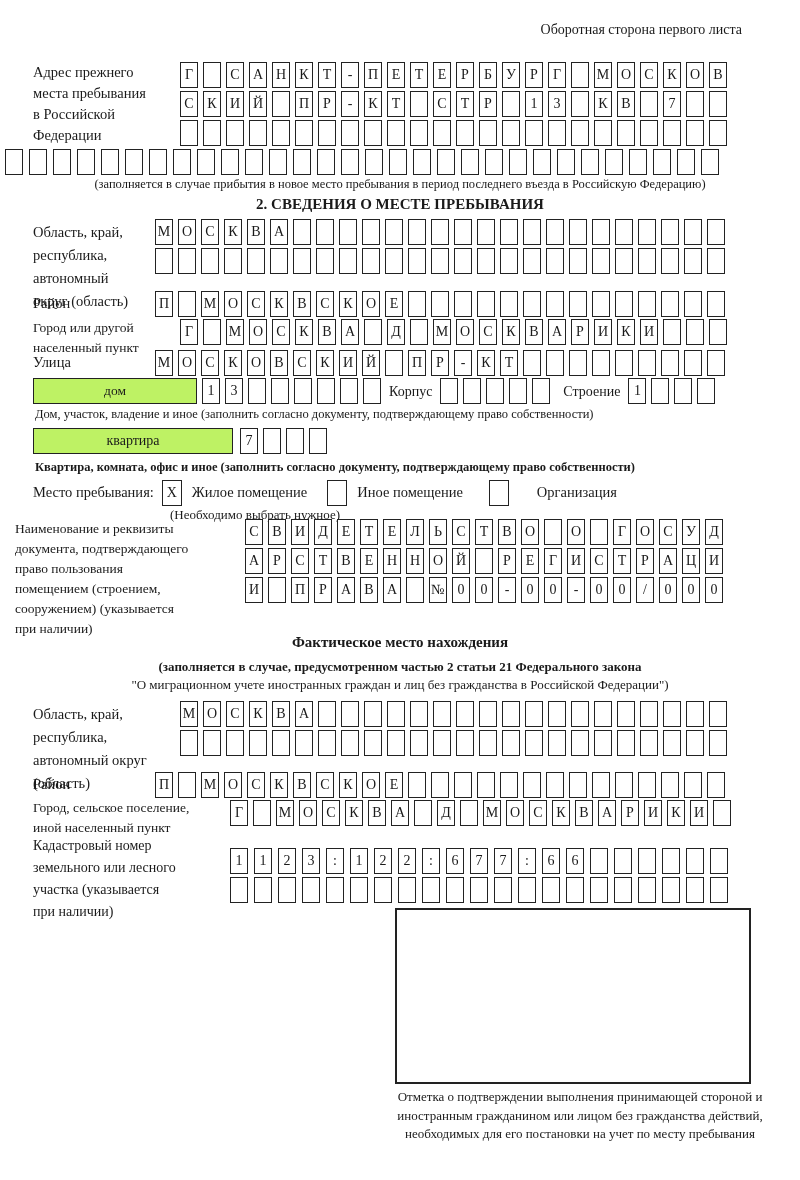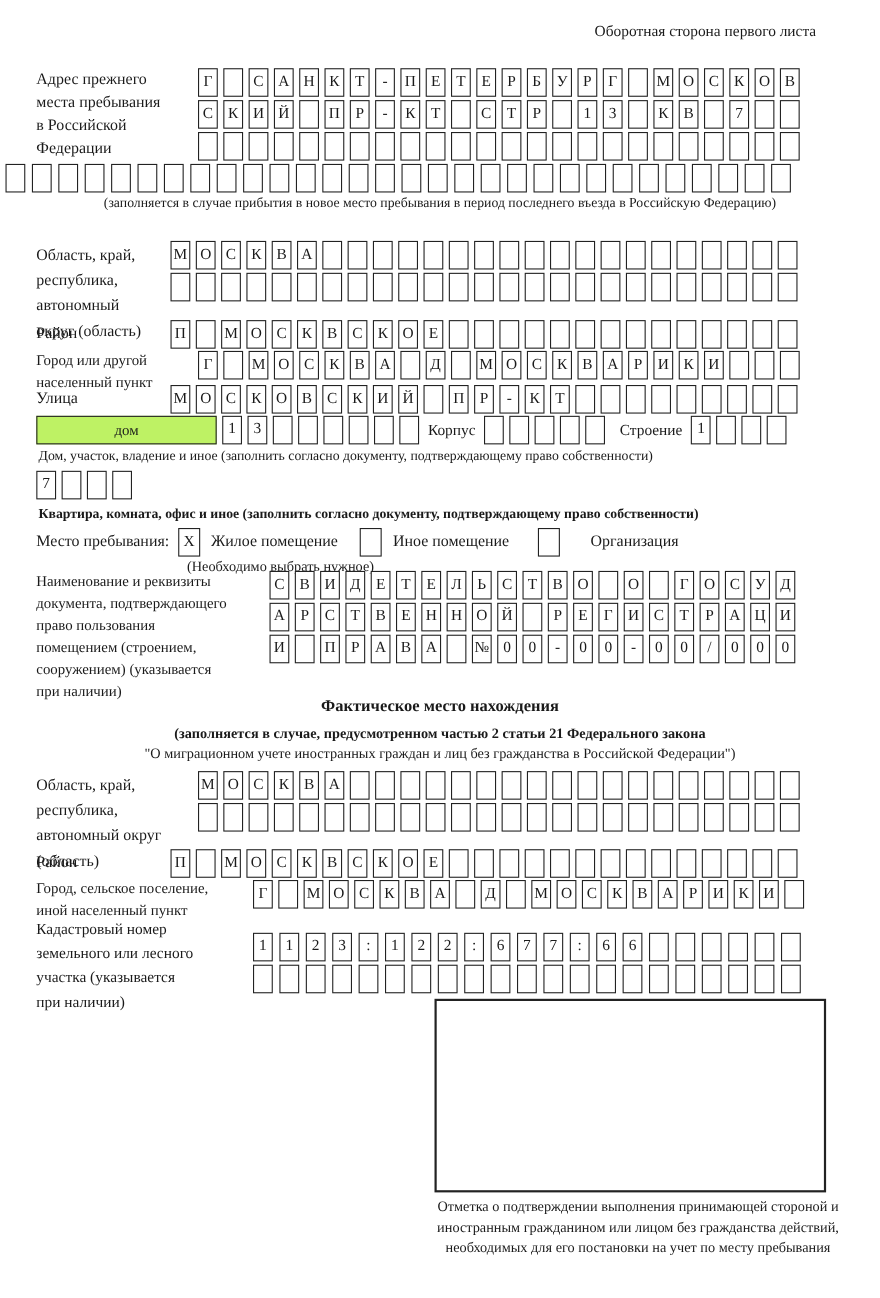--- a/index.html
+++ b/index.html
@@ -143,20 +143,21 @@
       <div class="cell"></div>
       <div class="cell"></div>
       <div class="cell"></div>
       <div class="cell"></div>
       <div class="cell"></div>
       <div class="cell"></div>
       <div class="cell"></div>
     </div>
   <div class="note" style="top:177px;">(заполняется в случае прибытия в новое место пребывания в период последнего въезда в Российскую Федерацию)</div>
 
+  <div class="title" style="top:196px;">2. СВЕДЕНИЯ О МЕСТЕ ПРЕБЫВАНИЯ</div>
 
   <div class="lbl" style="top:221px;left:33px;line-height:23px;">
     <div>Область, край,</div>
     <div>республика,</div>
     <div>автономный</div>
     <div>округ (область)</div>
   </div>
   <div class="cellrow" style="top:219px;left:155px;">
       <div class="cell">М</div>
       <div class="cell">О</div>
@@ -325,41 +326,42 @@
     <div style="display:flex;gap:5px;">
         <div class="cell">1</div>
         <div class="cell"></div>
         <div class="cell"></div>
         <div class="cell"></div>
       </div>
   </div>
   <div class="note-left" style="top:407px;left:35px;">Дом, участок, владение и иное (заполнить согласно документу, подтверждающему право собственности)</div>
 
   <div class="flexrow" style="top:428px;left:33px;gap:7px;">
+    <div class="wbox" style="width:198px;font-size:14px;">квартира</div>
     <div style="display:flex;gap:5px;">
         <div class="cell">7</div>
         <div class="cell"></div>
         <div class="cell"></div>
         <div class="cell"></div>
       </div>
   </div>
   <div class="note-left" style="top:460px;left:35px;font-weight:bold;">Квартира, комната, офис и иное (заполнить согласно документу, подтверждающему право собственности)</div>
 
   <div class="flexrow" style="top:479px;left:33px;align-items:center;">
     <div class="inline-lbl" style="font-size:14.5px;">Место пребывания:</div>
     <div class="chk" style="margin-left:8px;">X</div>
     <div class="inline-lbl" style="margin-left:10px;font-size:14.5px;">Жилое помещение</div>
     <div class="chk" style="margin-left:20px;"></div>
     <div class="inline-lbl" style="margin-left:10px;font-size:14.5px;">Иное помещение</div>
     <div class="chk" style="margin-left:26px;"></div>
     <div class="inline-lbl" style="margin-left:28px;font-size:14.5px;">Организация</div>
   </div>
   <div class="abs" style="top:507px;left:170px;width:320px;text-align:left;font-size:13px;">(Необходимо выбрать нужное)</div>
 
-  <div class="lbl-sm" style="top:519px;left:33px;">
+  <div class="lbl-sm" style="top:519px;left:15px;">
     <div>Наименование и реквизиты</div>
     <div>документа, подтверждающего</div>
     <div>право пользования</div>
     <div>помещением (строением,</div>
     <div>сооружением) (указывается</div>
     <div>при наличии)</div>
   </div>
   <div class="cellrow" style="top:519px;left:245px;">
       <div class="cell">С</div>
       <div class="cell">В</div>

